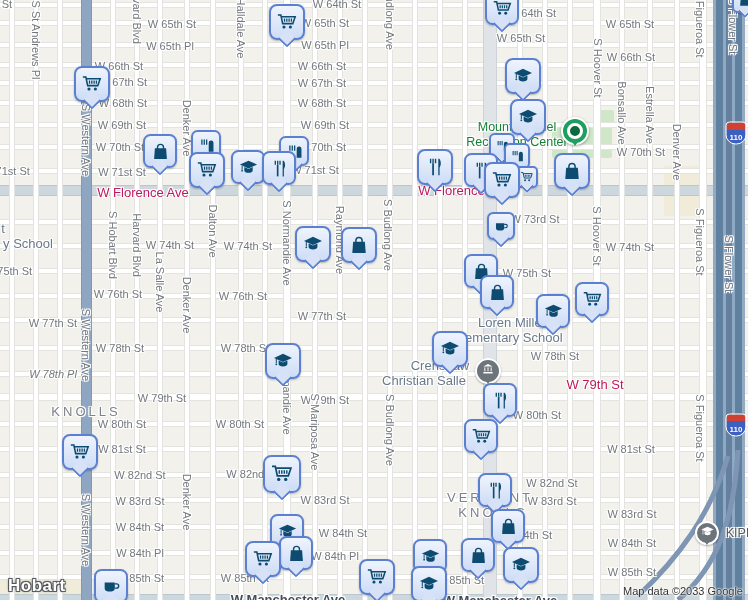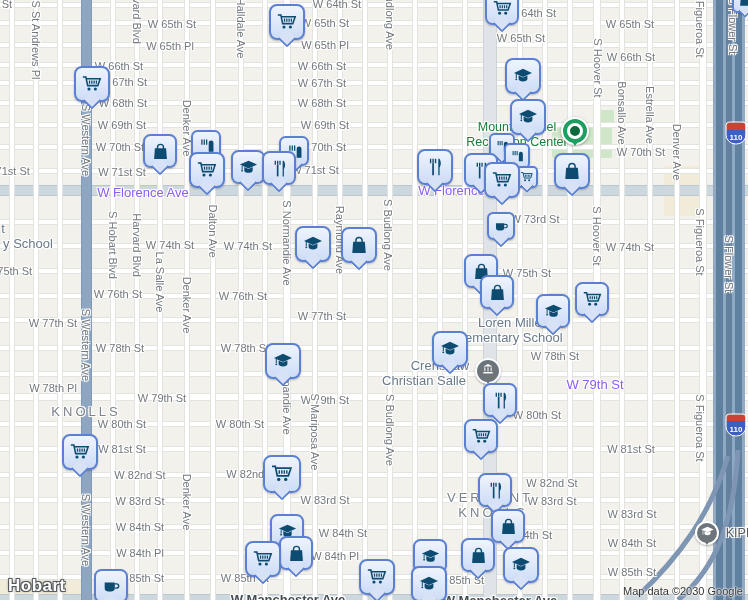--- a/index.html
+++ b/index.html
@@ -18,21 +18,21 @@
   .rh.florence{height:9px;}
   .rh.manchester{height:7px;}
   .rv.western{width:9px;background:#8ea6c1;box-shadow:0 0 0 1px #8099b5;}
   .rv.vermont{width:12px;background:#e0e4e8;box-shadow:0 0 0 1px #cdd3d9;}
   .freeway{position:absolute;top:0;height:100%;
     background:linear-gradient(90deg,#93a9c2 0 3px,#60809f 3px 10px,#8ea9c4 10px 13px,#64809e 13px 19px,#8ea9c4 19px 22px,#60809f 22px 29px,#93a9c2 29px 32px);}
   .ramps{position:absolute;}
   .lbl{position:absolute;font-size:11px;color:#73787d;white-space:nowrap;
        transform:translate(-50%,-50%);text-shadow:var(--halo);}
   .lbl.v{transform:translate(-50%,-50%) rotate(90deg);}
-  .lbl.lg{font-size:13px;color:#8b5cf6;}
+  .lbl.lg{font-size:13px;color:#be185d;}
   .lbl.dark{font-size:13px;color:#454d54;font-weight:700;}
   .lbl.area{font-size:13px;letter-spacing:3px;color:#7c828b;}
   .poi{position:absolute;transform:translate(-50%,-50%);white-space:nowrap;
        text-shadow:var(--halo);font-size:12.5px;}
   .poi.green{color:#188038;}
   .poi.school{color:#68798a;font-size:13px;}
   .poi.kipp{color:#54595e;font-size:12.5px;}
   .marker{position:absolute;transform:translate(-50%,-50%);display:flex;align-items:center;justify-content:center;
     border:2px solid #5b80d2;border-radius:22%;background:linear-gradient(180deg,#eff4fd,#cddcf6);
     box-shadow:0 1px 2px rgba(0,0,0,.25);box-sizing:border-box;color:#0d4b70;}
@@ -65,21 +65,21 @@
 <body>
 
 <div id="map">
     <div class="layer">
       <div class="area green" style="left: 552px; top: 124px; width: 60px; height: 34px;"></div>
       <div class="area green" style="left: 596px; top: 110px; width: 18px; height: 16px;"></div>
       <div class="area beige" style="left: 664px; top: 166px; width: 40px; height: 50px;"></div>
       <div class="area beige" style="left: 0px; top: 580px; width: 86px; height: 20px;"></div>
     </div>
   <div class="logo">Hobart</div>
-  <div class="attr">Map data ©2030 Google</div>
+  <div class="attr">Map data ©2033 Google</div>
 <div class="layer">
       <div class="rh minor" style="top: 3px;"></div>
       <div class="rh minor" style="top: 21px;"></div>
       <div class="rh minor" style="top: 43px;"></div>
       <div class="rh minor" style="top: 63px;"></div>
       <div class="rh minor" style="top: 81px;"></div>
       <div class="rh minor" style="top: 101px;"></div>
       <div class="rh minor" style="top: 123px;"></div>
       <div class="rh minor" style="top: 145px;"></div>
       <div class="rh minor" style="top: 169px;"></div>
@@ -167,21 +167,21 @@
       <div class="lbl" style="left: 630px; top: 247px;">W 74th St</div>
       <div class="lbl" style="left: 8px; top: 271px;">W 75th St</div>
       <div class="lbl" style="left: 527px; top: 273px;">W 75th St</div>
       <div class="lbl" style="left: 118px; top: 294px;">W 76th St</div>
       <div class="lbl" style="left: 243px; top: 296px;">W 76th St</div>
       <div class="lbl" style="left: 53px; top: 323px;">W 77th St</div>
       <div class="lbl" style="left: 322px; top: 316px;">W 77th St</div>
       <div class="lbl" style="left: 120px; top: 348px;">W 78th St</div>
       <div class="lbl" style="left: 245px; top: 348px;">W 78th St</div>
       <div class="lbl" style="left: 555px; top: 356px;">W 78th St</div>
-      <div class="lbl" style="left: 53px; top: 388px;">W 78th Pl</div>
+      <div class="lbl" style="left: 53px; top: 374px; font-style: italic;">W 78th Pl</div>
       <div class="lbl" style="left: 162px; top: 398px;">W 79th St</div>
       <div class="lbl" style="left: 325px; top: 400px;">W 79th St</div>
       <div class="lbl lg" style="left: 595px; top: 384px;">W 79th St</div>
       <div class="lbl" style="left: 122px; top: 424px;">W 80th St</div>
       <div class="lbl" style="left: 240px; top: 424px;">W 80th St</div>
       <div class="lbl" style="left: 537px; top: 415px;">W 80th St</div>
       <div class="lbl" style="left: 122px; top: 449px;">W 81st St</div>
       <div class="lbl" style="left: 631px; top: 449px;">W 81st St</div>
       <div class="lbl" style="left: 140px; top: 475px;">W 82nd St</div>
       <div class="lbl" style="left: 252px; top: 474px;">W 82nd St</div>

